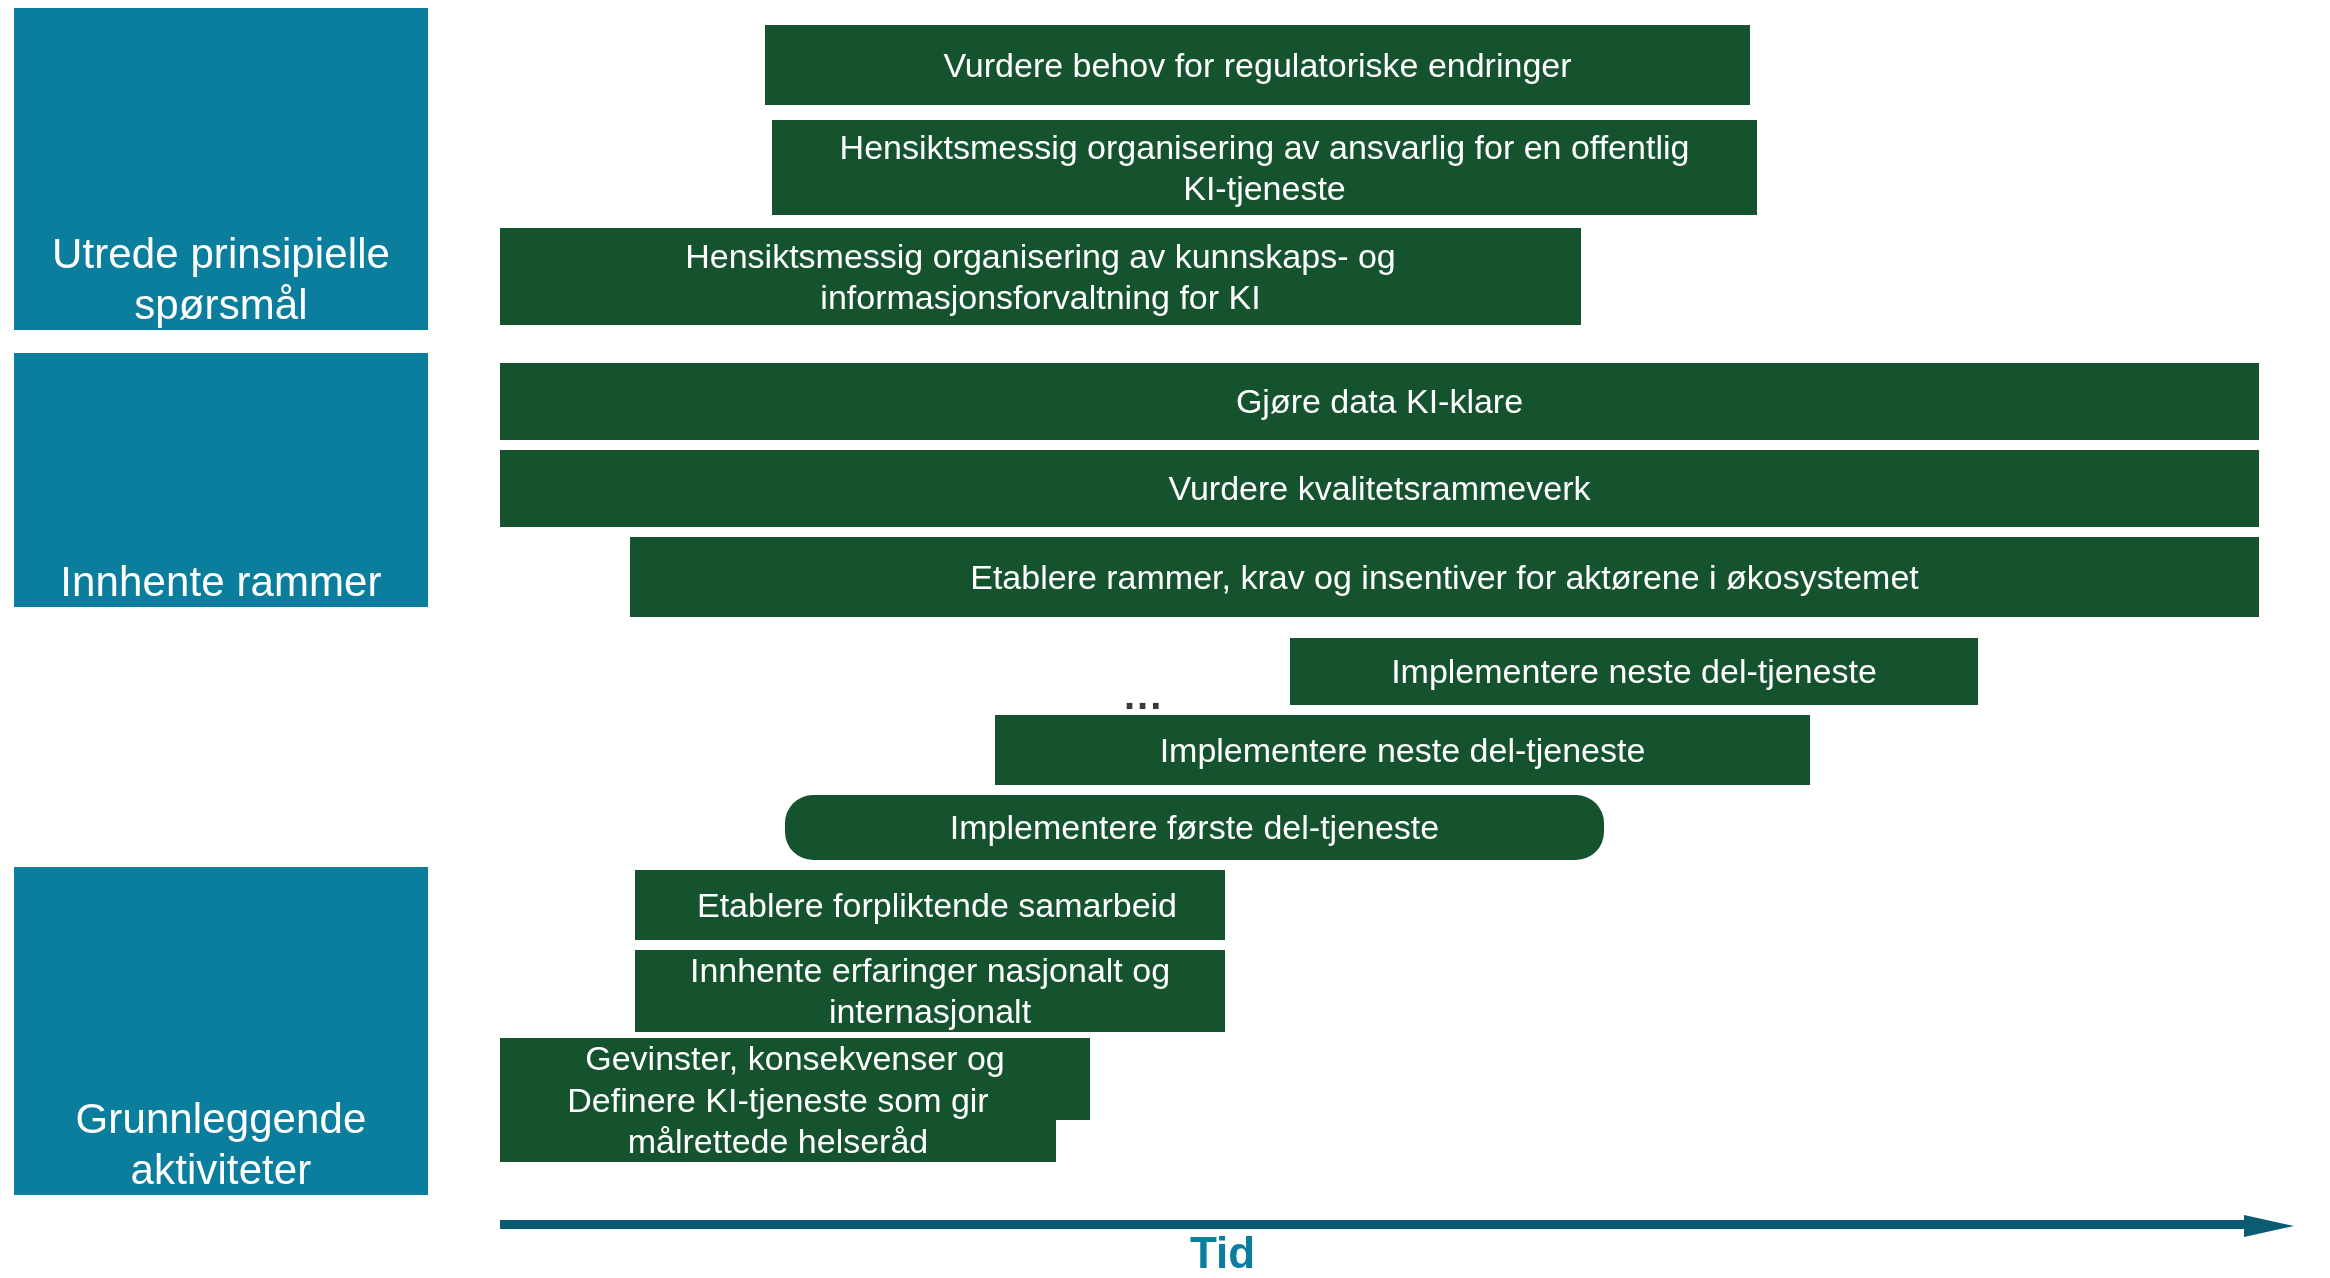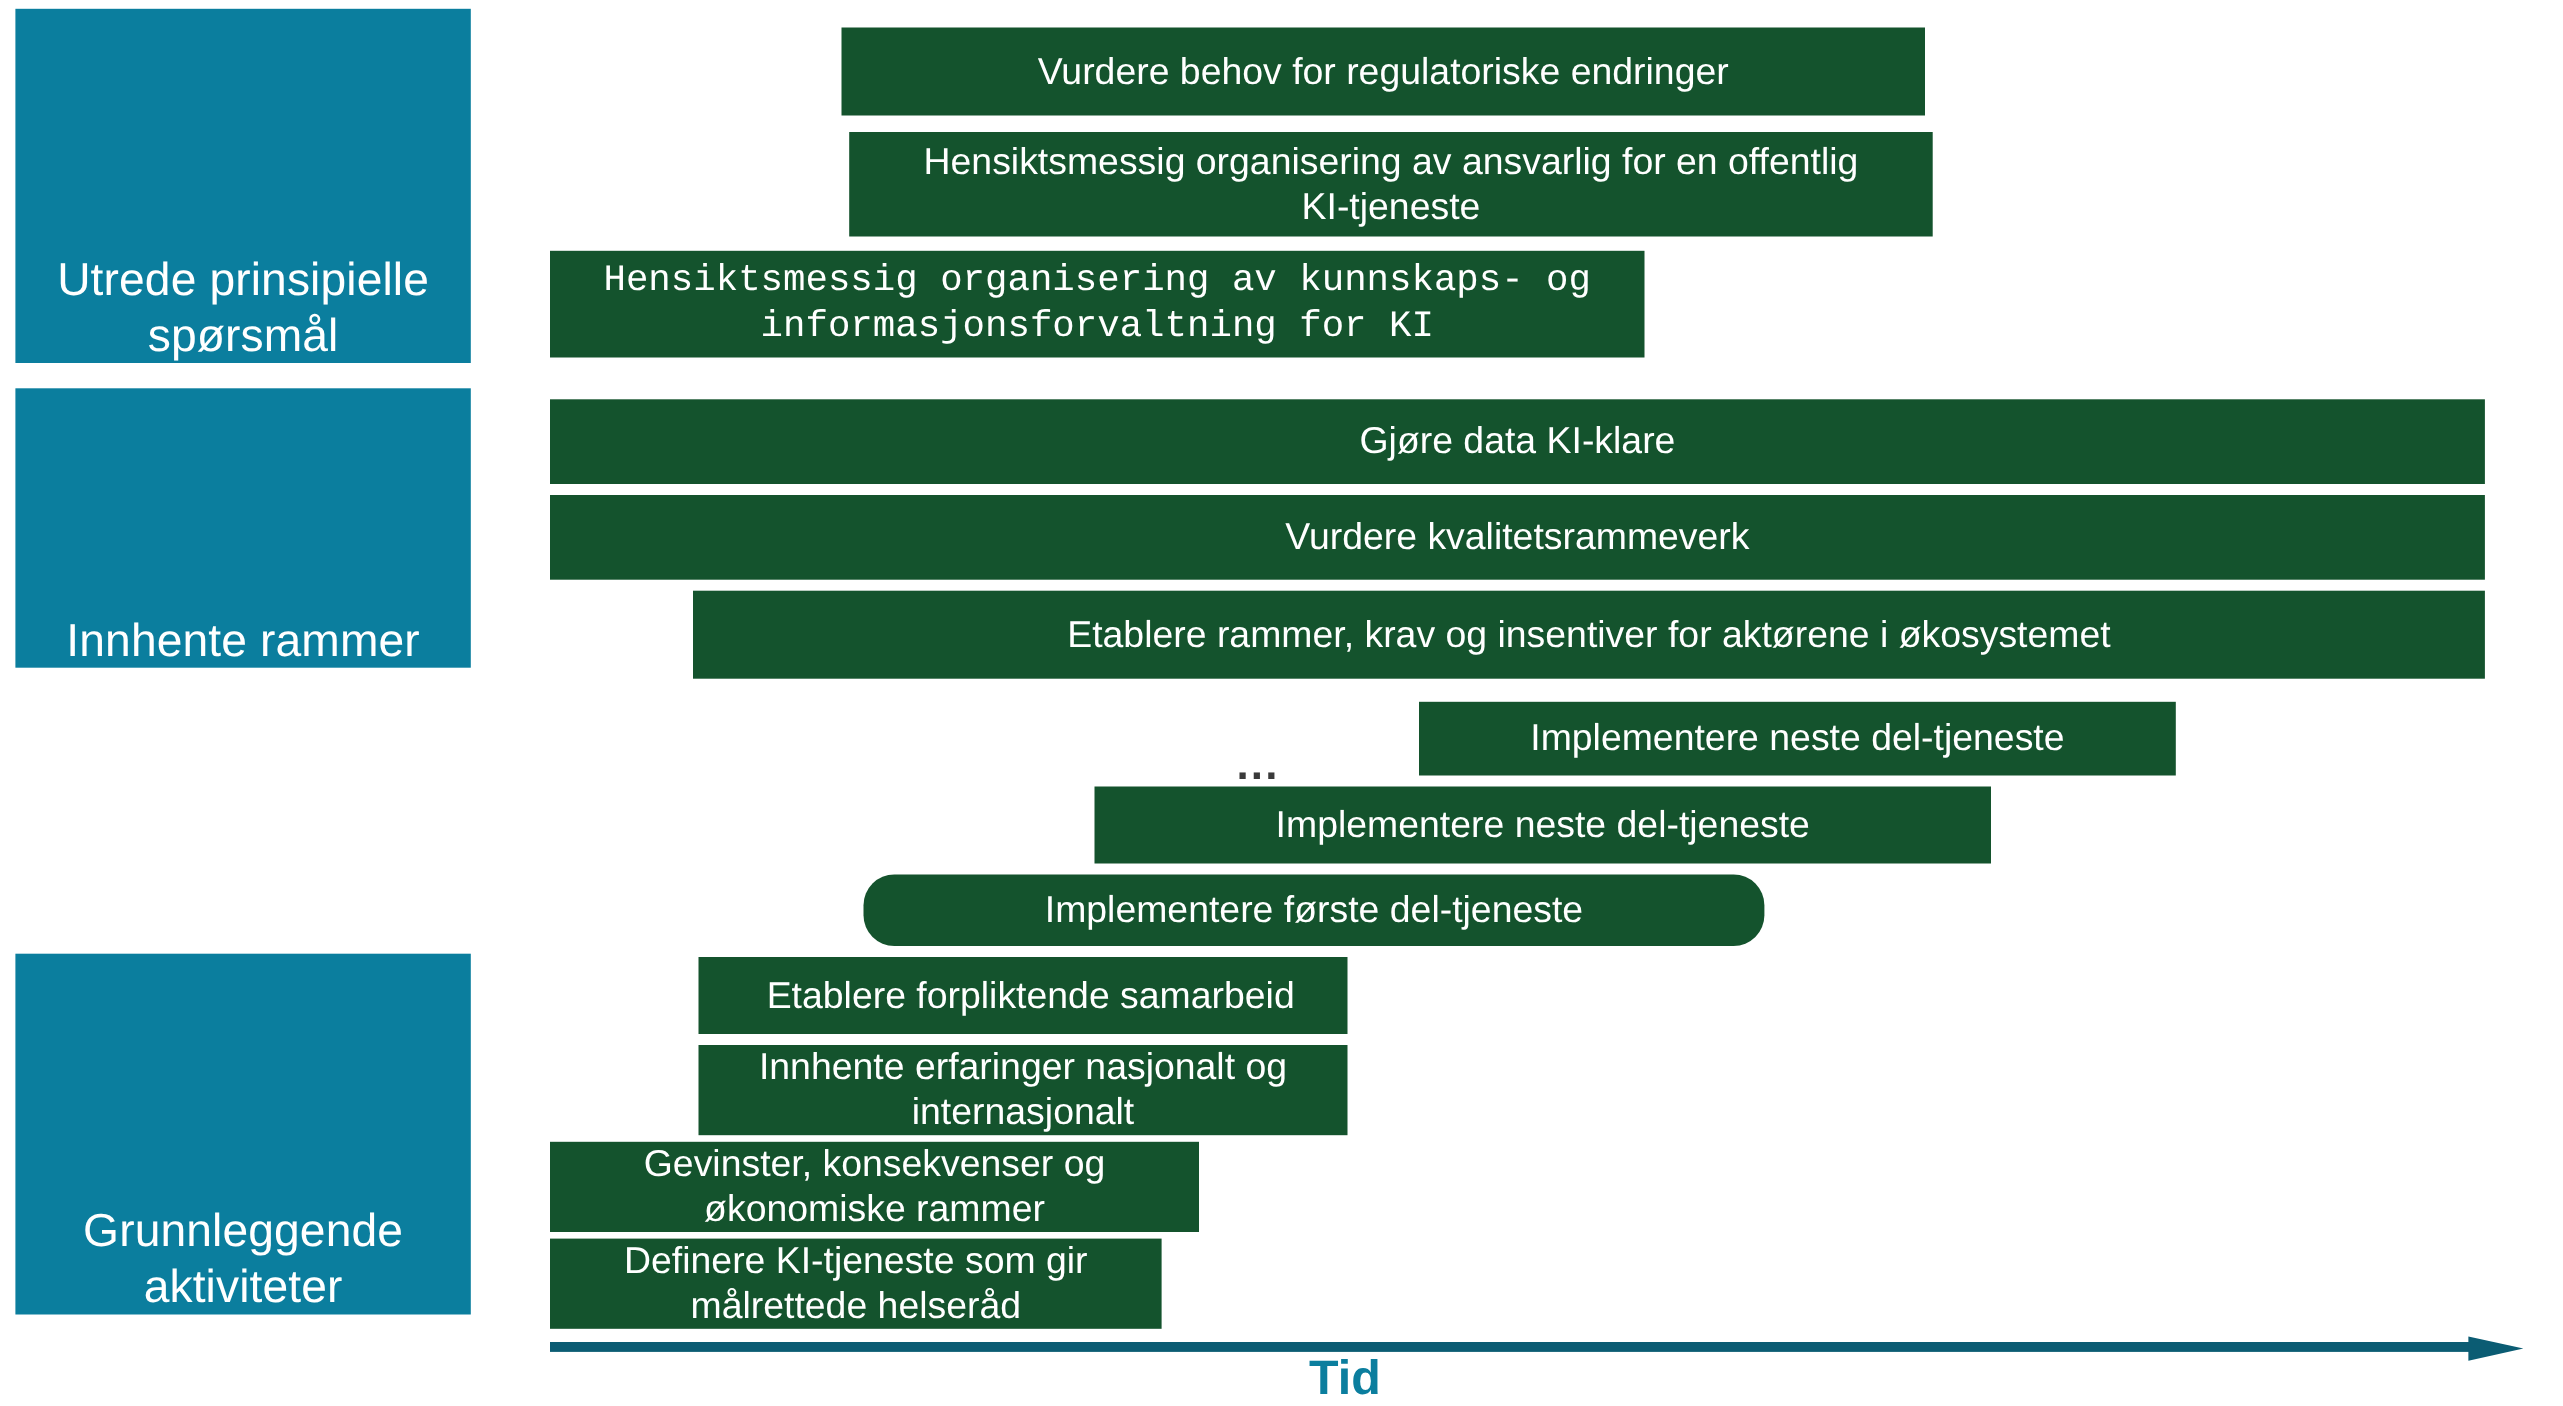--- a/index.html
+++ b/index.html
@@ -127,21 +127,21 @@
 
   <div class="bar" style="left:765px; top:25px; width:985px; height:80px;">
     <span class="bar-label">Vurdere behov for regulatoriske endringer</span>
   </div>
 
   <div class="bar" style="left:772px; top:120px; width:985px; height:95px;">
     <span class="bar-label">Hensiktsmessig organisering av ansvarlig for en offentlig
 KI-tjeneste</span>
   </div>
 
-  <div class="bar" style="left:500px; top:228px; width:995px; height:97px;font-family:Liberation Mono, monospace;">
+  <div class="bar" style="left:500px; top:228px; width:1081px; height:97px;">
     <span class="bar-label">Hensiktsmessig organisering av kunnskaps- og
 informasjonsforvaltning for KI</span>
   </div>
 
   <div class="bar" style="left:500px; top:363px; width:1759px; height:77px;">
     <span class="bar-label">Gjøre data KI-klare</span>
   </div>
 
   <div class="bar" style="left:500px; top:450px; width:1759px; height:77px;">
     <span class="bar-label">Vurdere kvalitetsrammeverk</span>
@@ -172,21 +172,21 @@
   <div class="bar" style="left:635px; top:950px; width:590px; height:82px;">
     <span class="bar-label">Innhente erfaringer nasjonalt og
 internasjonalt</span>
   </div>
 
   <div class="bar" style="left:500px; top:1038px; width:590px; height:82px;">
     <span class="bar-label">Gevinster, konsekvenser og
 økonomiske rammer</span>
   </div>
 
-  <div class="bar" style="left:500px; top:1126px; width:556px; height:82px;">
+  <div class="bar" style="left:500px; top:1080px; width:556px; height:82px;">
     <span class="bar-label">Definere KI-tjeneste som gir
 målrettede helseråd</span>
   </div>
 
   <div class="axis-wrap">
     <div class="axis-line"></div>
     <div class="axis-arrow"></div>
   </div>
   <div class="axis-title">Tid</div>
 

